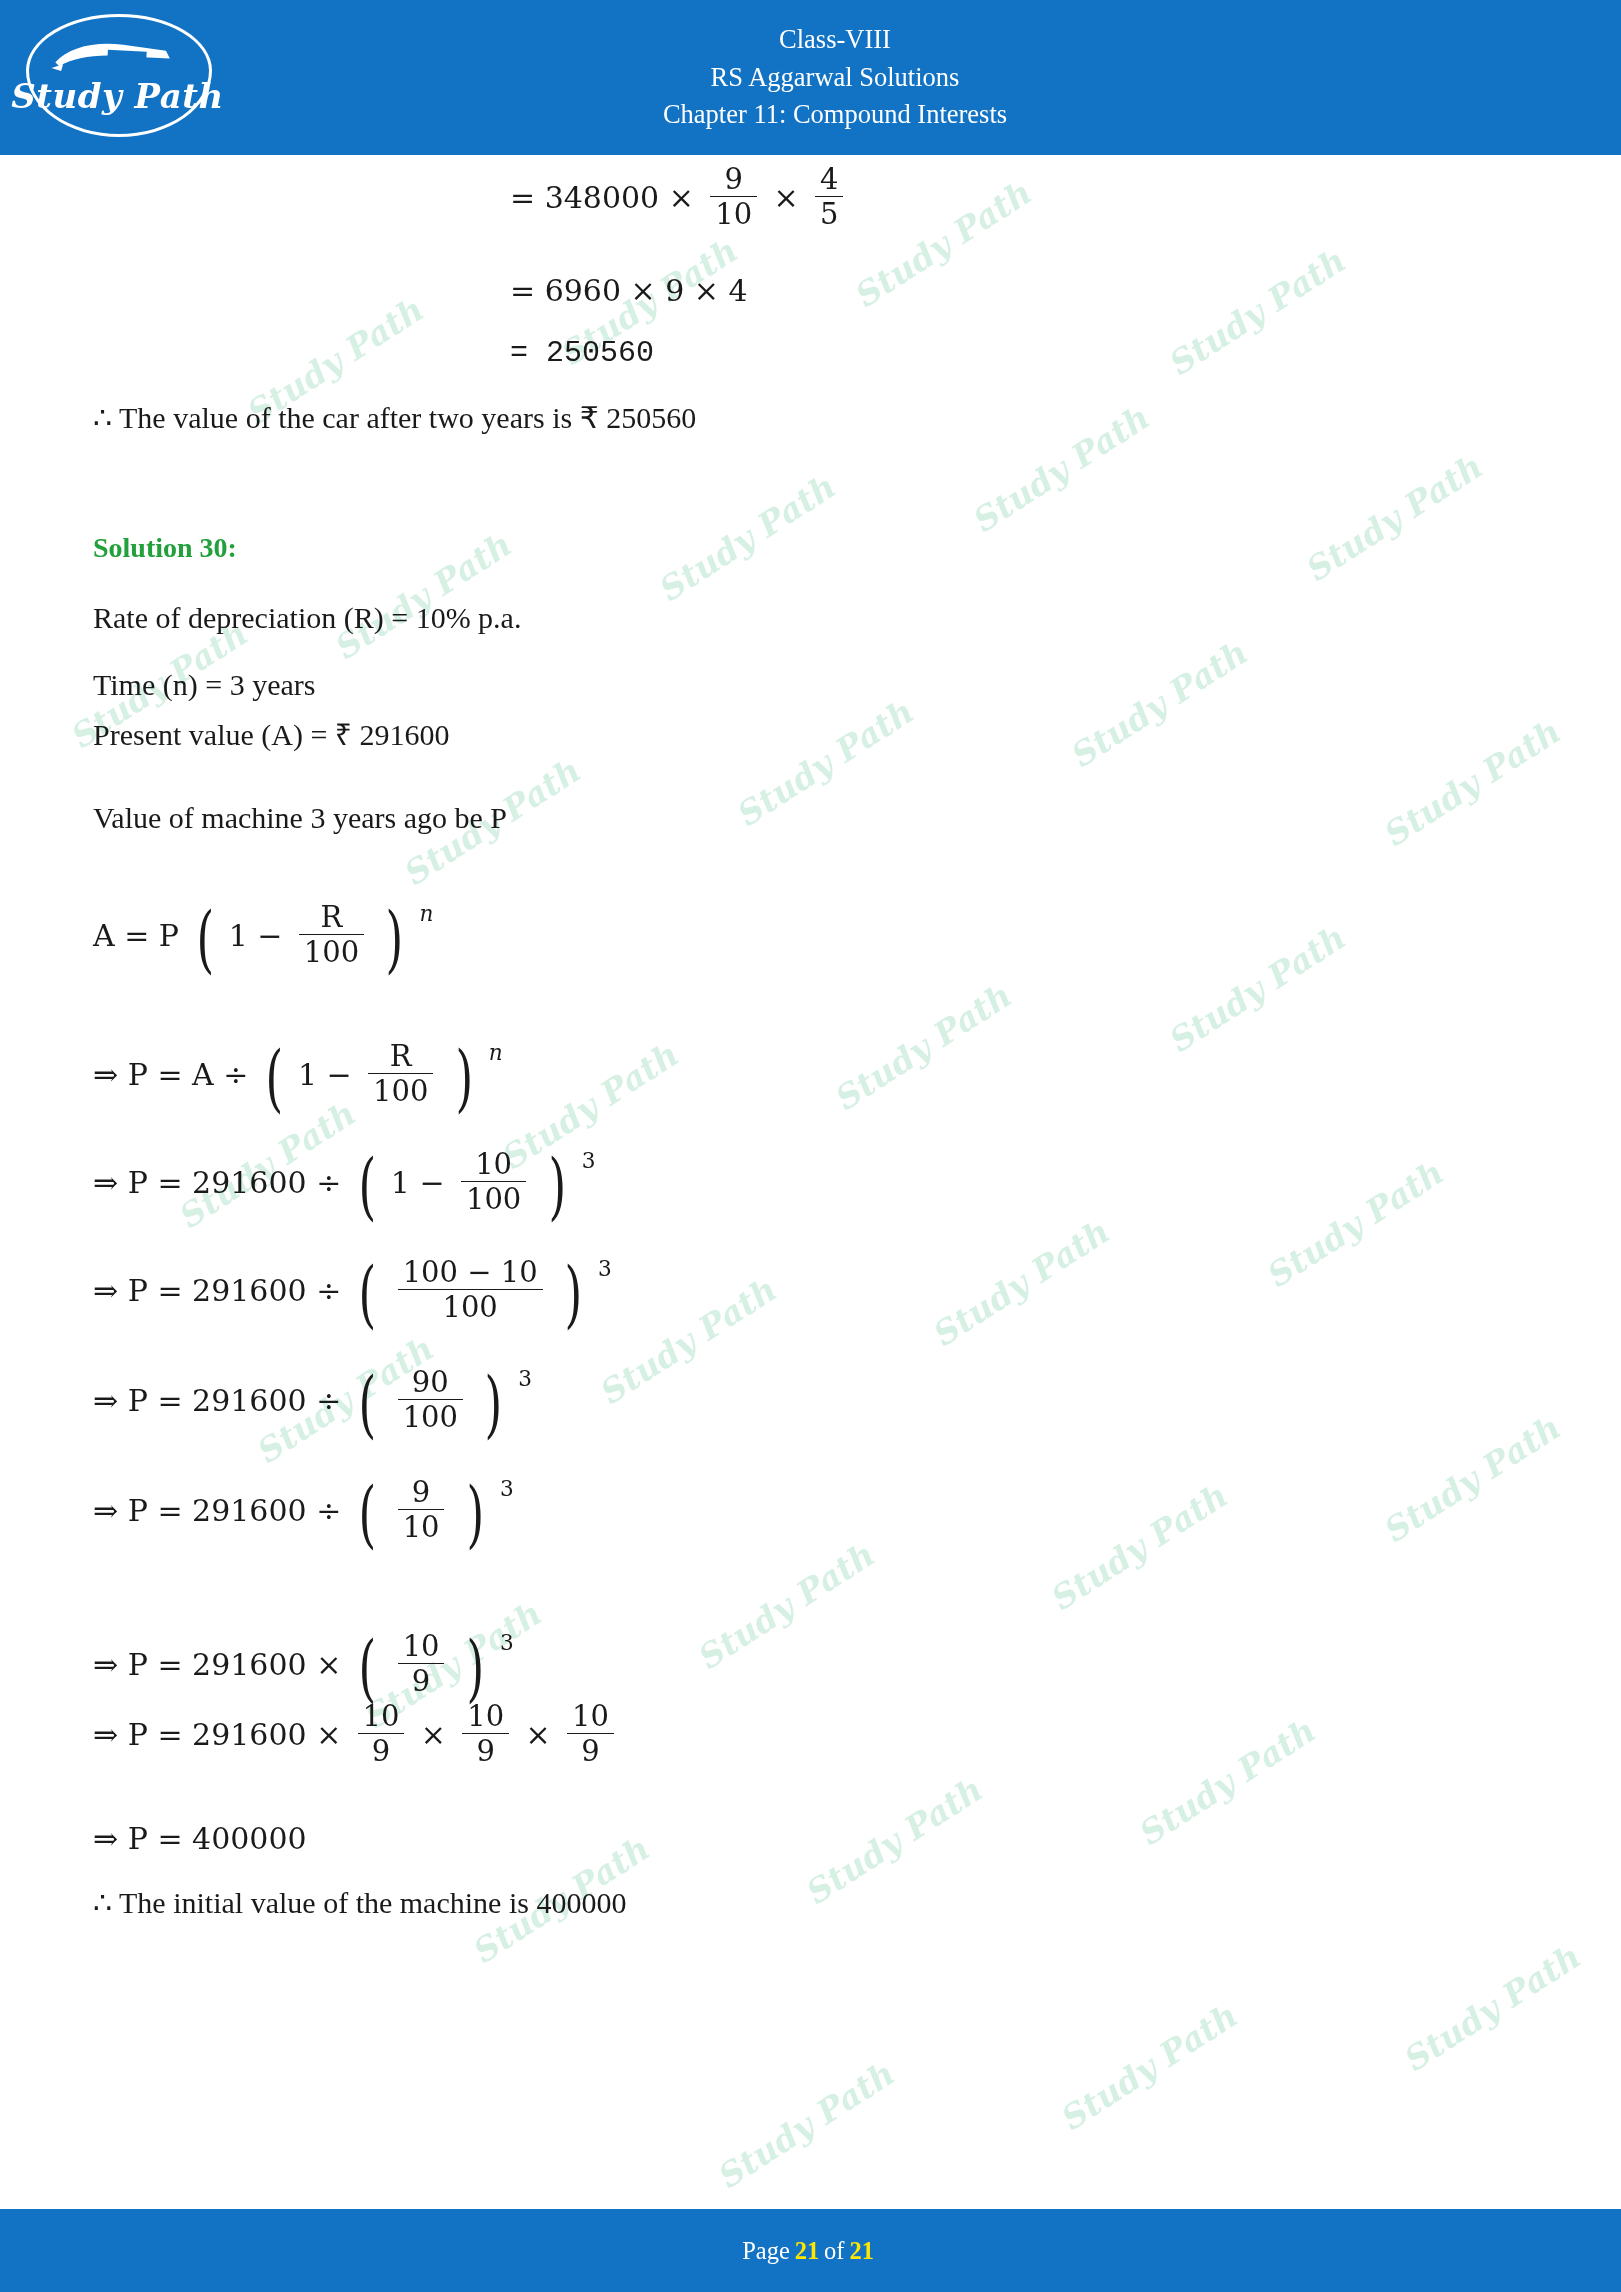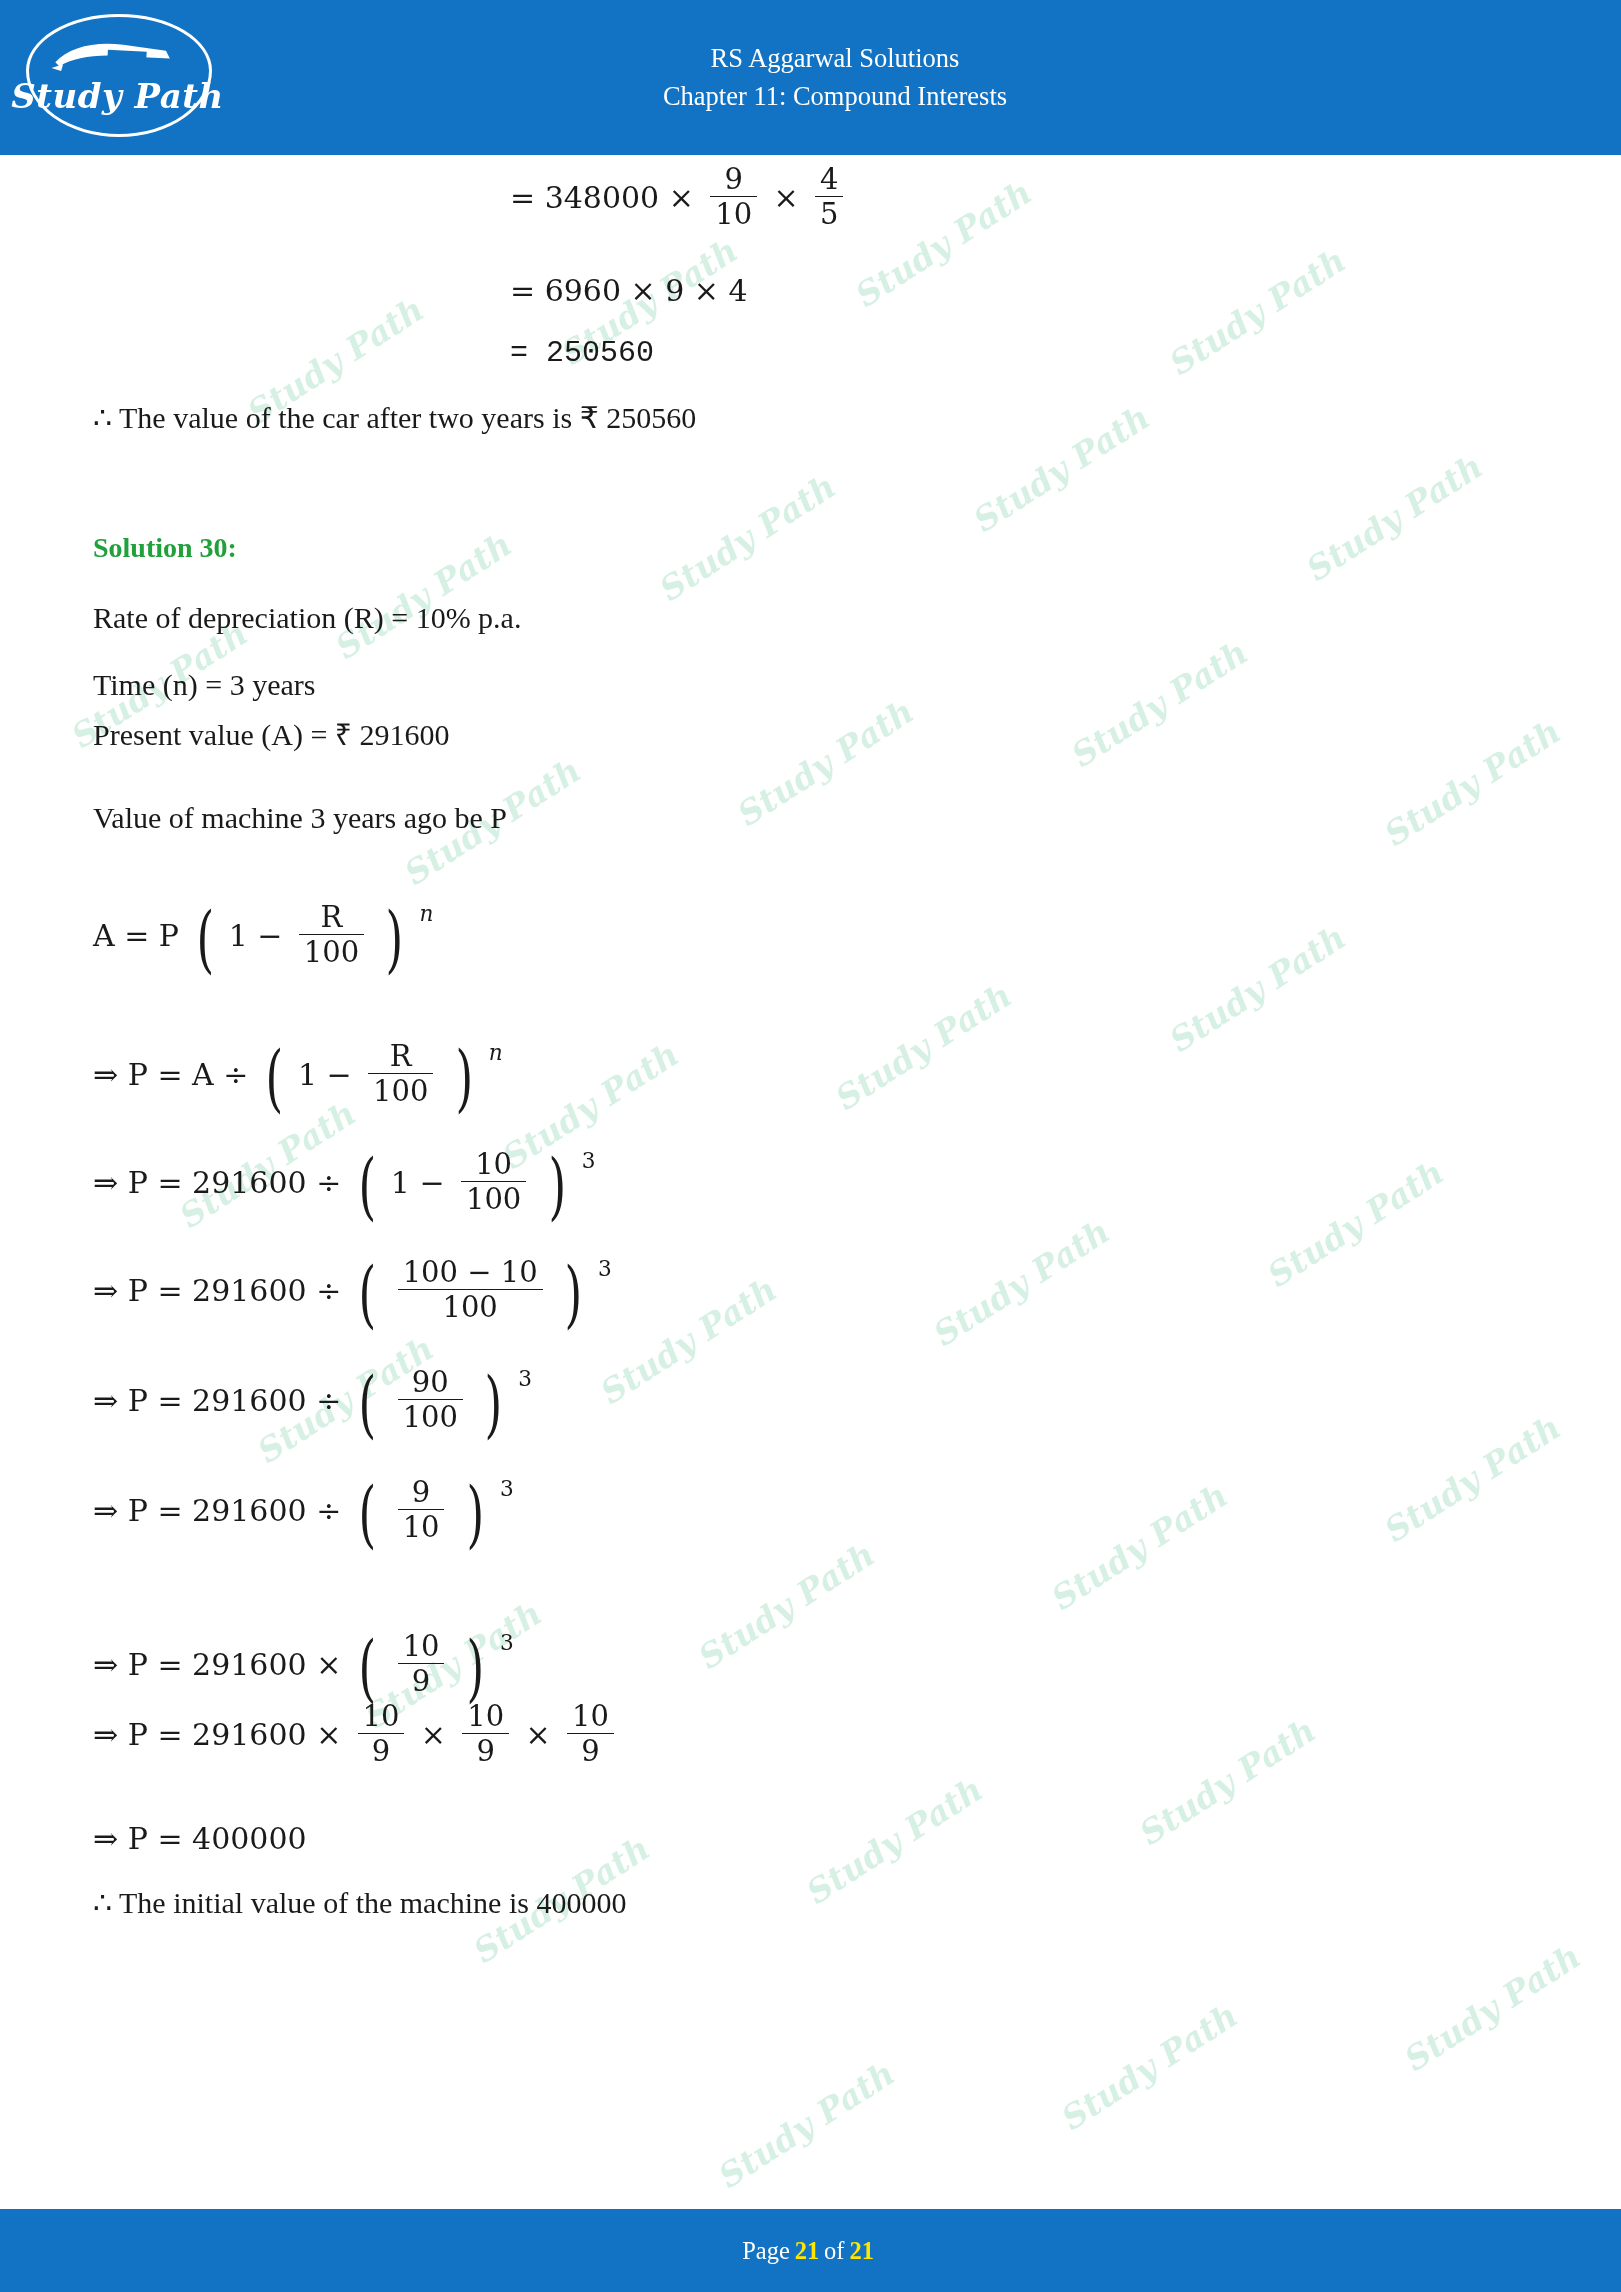--- a/index.html
+++ b/index.html
@@ -179,20 +179,21 @@
   <div class="logo">
     <div class="logo-oval"></div>
     <svg class="logo-pen" viewBox="0 0 132 34">
       <path d="M4 24 C18 8, 46 2, 74 6 L118 12 L122 20 L78 18 C50 15, 24 18, 8 28 Z" fill="#ffffff"></path>
       <rect x="58" y="12" width="40" height="7" fill="#1273c4" transform="rotate(3 78 15)"></rect>
       <path d="M0 30 L12 26 L10 33 Z" fill="#ffffff"></path>
     </svg>
     <div class="logo-text">Study Path</div>
   </div>
   <div class="header-titles">
+    <div>Class-VIII</div>
     <div>RS Aggarwal Solutions</div>
     <div>Chapter 11: Compound Interests</div>
   </div>
 </div>
 
 <div class="watermarks">
   <div class="wm" style="left:235px; top:186px;">Study Path</div>
   <div class="wm" style="left:549px; top:127px;">Study Path</div>
   <div class="wm" style="left:843px; top:69px;">Study Path</div>
   <div class="wm" style="left:1157px; top:137px;">Study Path</div>

